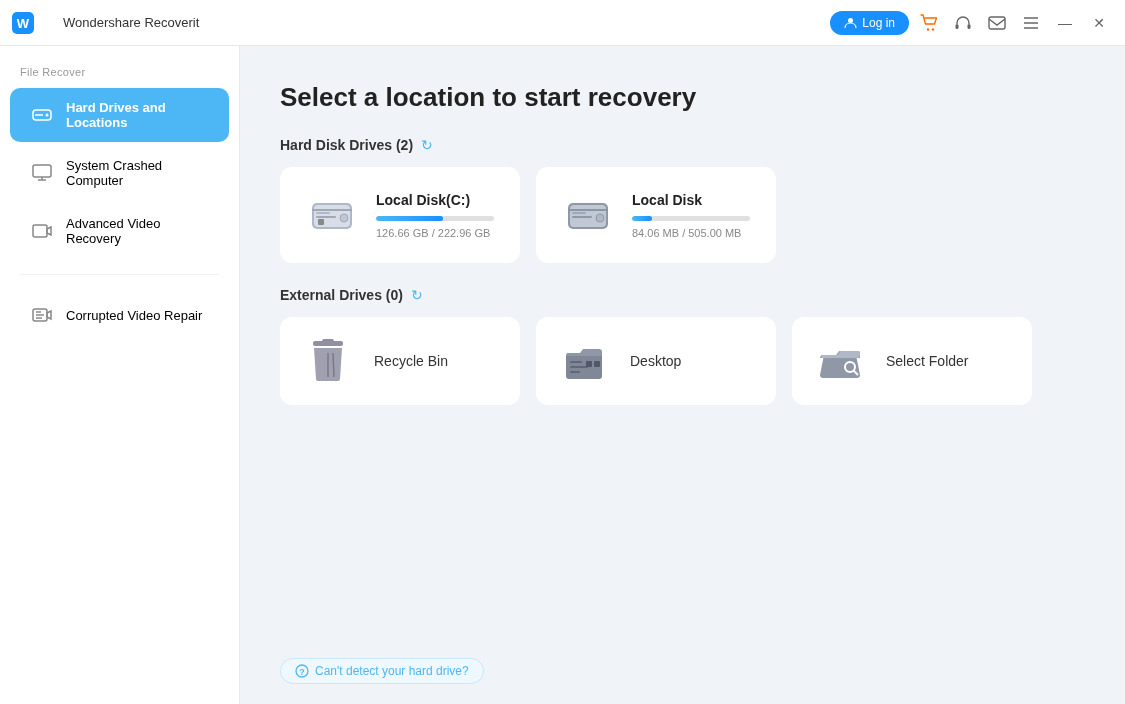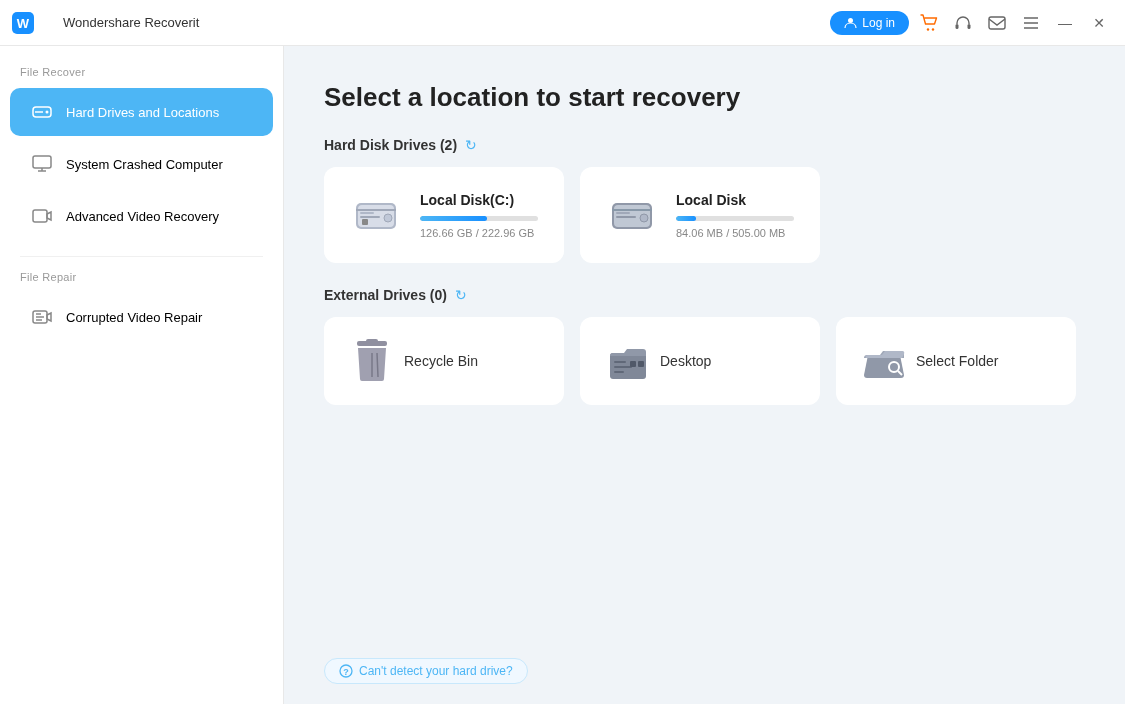--- a/index.html
+++ b/index.html
@@ -77,21 +77,21 @@
 
     
     .main-layout {
       display: flex;
       flex: 1;
       overflow: hidden;
     }
 
     
     .sidebar {
-      width: 284px;
+      width: 240px;
       background: #fff;
       border-right: 1px solid #e8e8e8;
       padding: 20px 0;
       flex-shrink: 0;
       display: flex;
       flex-direction: column;
     }
     .sidebar-section-label {
       font-size: 11px;
       color: #999;
@@ -106,21 +106,21 @@
       padding: 12px 20px;
       cursor: pointer;
       border-radius: 10px;
       margin: 2px 10px;
     }
     .sidebar-item.active {
       background: #4db6f5;
     }
     .sidebar-item.active .sidebar-item-label {
       color: #fff;
-      font-weight: 400;
+      font-weight: 700;
     }
     .sidebar-item-icon {
       width: 24px;
       height: 24px;
       display: flex;
       align-items: center;
       justify-content: center;
       flex-shrink: 0;
     }
     .sidebar-item-label {
@@ -222,21 +222,21 @@
       display: flex;
       gap: 16px;
       flex-wrap: wrap;
     }
     .quick-card {
       background: #fff;
       border-radius: 12px;
       padding: 20px 24px;
       display: flex;
       align-items: center;
-      gap: 10px;
+      gap: 24px;
       width: 240px;
       cursor: pointer;
       border: 2px solid transparent;
       transition: border-color 0.2s;
     }
     .quick-icon {
       width: 44px;
       height: 44px;
       flex-shrink: 0;
       display: flex;
@@ -354,21 +354,20 @@
         <svg width="22" height="22" viewBox="0 0 22 22" fill="none">
           <rect x="2" y="5" width="14" height="12" rx="2" stroke="#888" stroke-width="1.5" fill="none"></rect>
           <polygon points="16,9 20,7 20,15 16,13" stroke="#888" stroke-width="1.5" fill="none"></polygon>
         </svg>
       </div>
       <span class="sidebar-item-label">Advanced Video Recovery</span>
     </div>
 
     <div class="sidebar-divider"></div>
 
-    <div class="sidebar-section-label">File Repair</div>
 
     <div class="sidebar-item">
       <div class="sidebar-item-icon">
         <svg width="22" height="22" viewBox="0 0 22 22" fill="none">
           <rect x="2" y="5" width="14" height="12" rx="2" stroke="#888" stroke-width="1.5" fill="none"></rect>
           <line x1="5" y1="11" x2="13" y2="11" stroke="#888" stroke-width="1.5"></line>
           <line x1="5" y1="8" x2="10" y2="8" stroke="#888" stroke-width="1.5"></line>
           <line x1="5" y1="14" x2="11" y2="14" stroke="#888" stroke-width="1.5"></line>
           <polygon points="16,9 20,7 20,15 16,13" stroke="#888" stroke-width="1.5" fill="none"></polygon>
         </svg>

